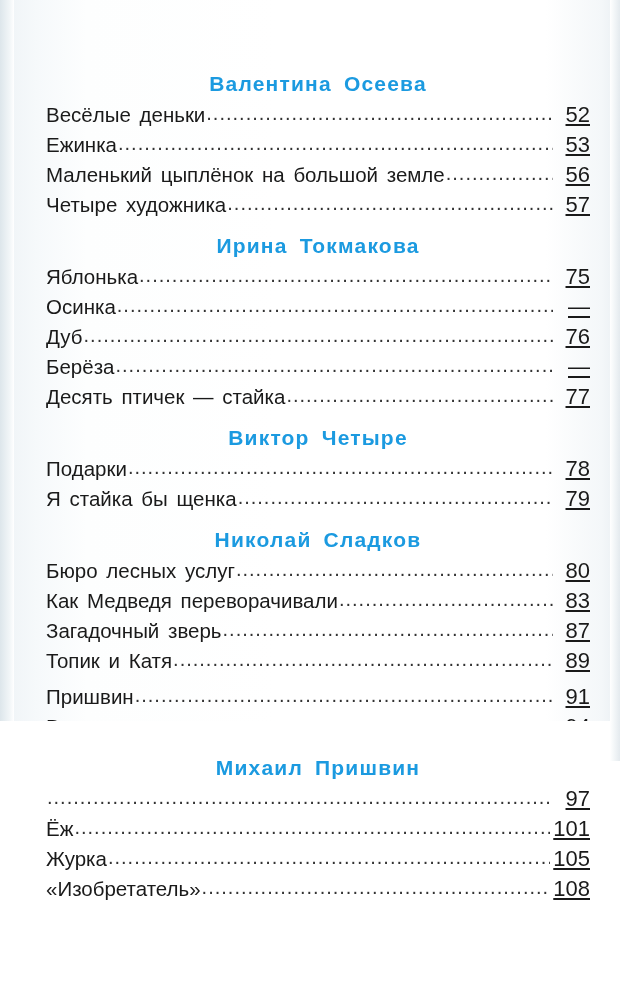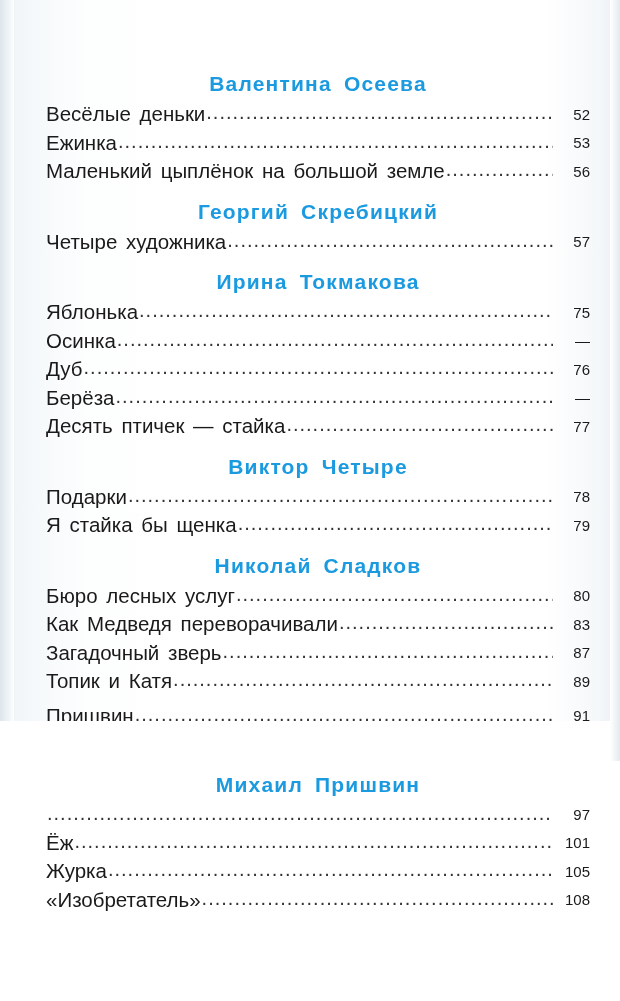--- a/index.html
+++ b/index.html
@@ -72,23 +72,24 @@
     white-space: nowrap;
     color: #333;
     font-size: 20px;
     letter-spacing: 1px;
     margin: 0 3px 0 1px;
     transform: translateY(-2px);
   }
   .entry .page {
     flex: 0 0 auto;
     color: #1a1a1a;
-    font-size: 15px;
+    font-size: 22px;
     text-align: right;
     min-width: 34px;
+    text-decoration: underline;
   }
   .group {
     margin-bottom: 2px;
   }
   .group.gap {
     margin-top: 14px;
   }
   .bottom-band {
     position: absolute;
     left: 0;
@@ -115,21 +116,20 @@
           <span class="leader">.........................................................................................</span>
           <span class="page">53</span>
         </div>
         <div class="entry">
           <span class="title">Маленький цыплёнок на большой земле</span>
           <span class="leader">.........................................................................................</span>
           <span class="page">56</span>
         </div>
       </div>
       <div class="group">
-        <div class="author spaced-top">Георгий  Скребицкий</div>
         <div class="entry">
           <span class="title">Четыре художника</span>
           <span class="leader">.........................................................................................</span>
           <span class="page">57</span>
         </div>
       </div>
       <div class="group">
         <div class="author spaced-top">Ирина  Токмакова</div>
         <div class="entry">
           <span class="title">Яблонька</span>

